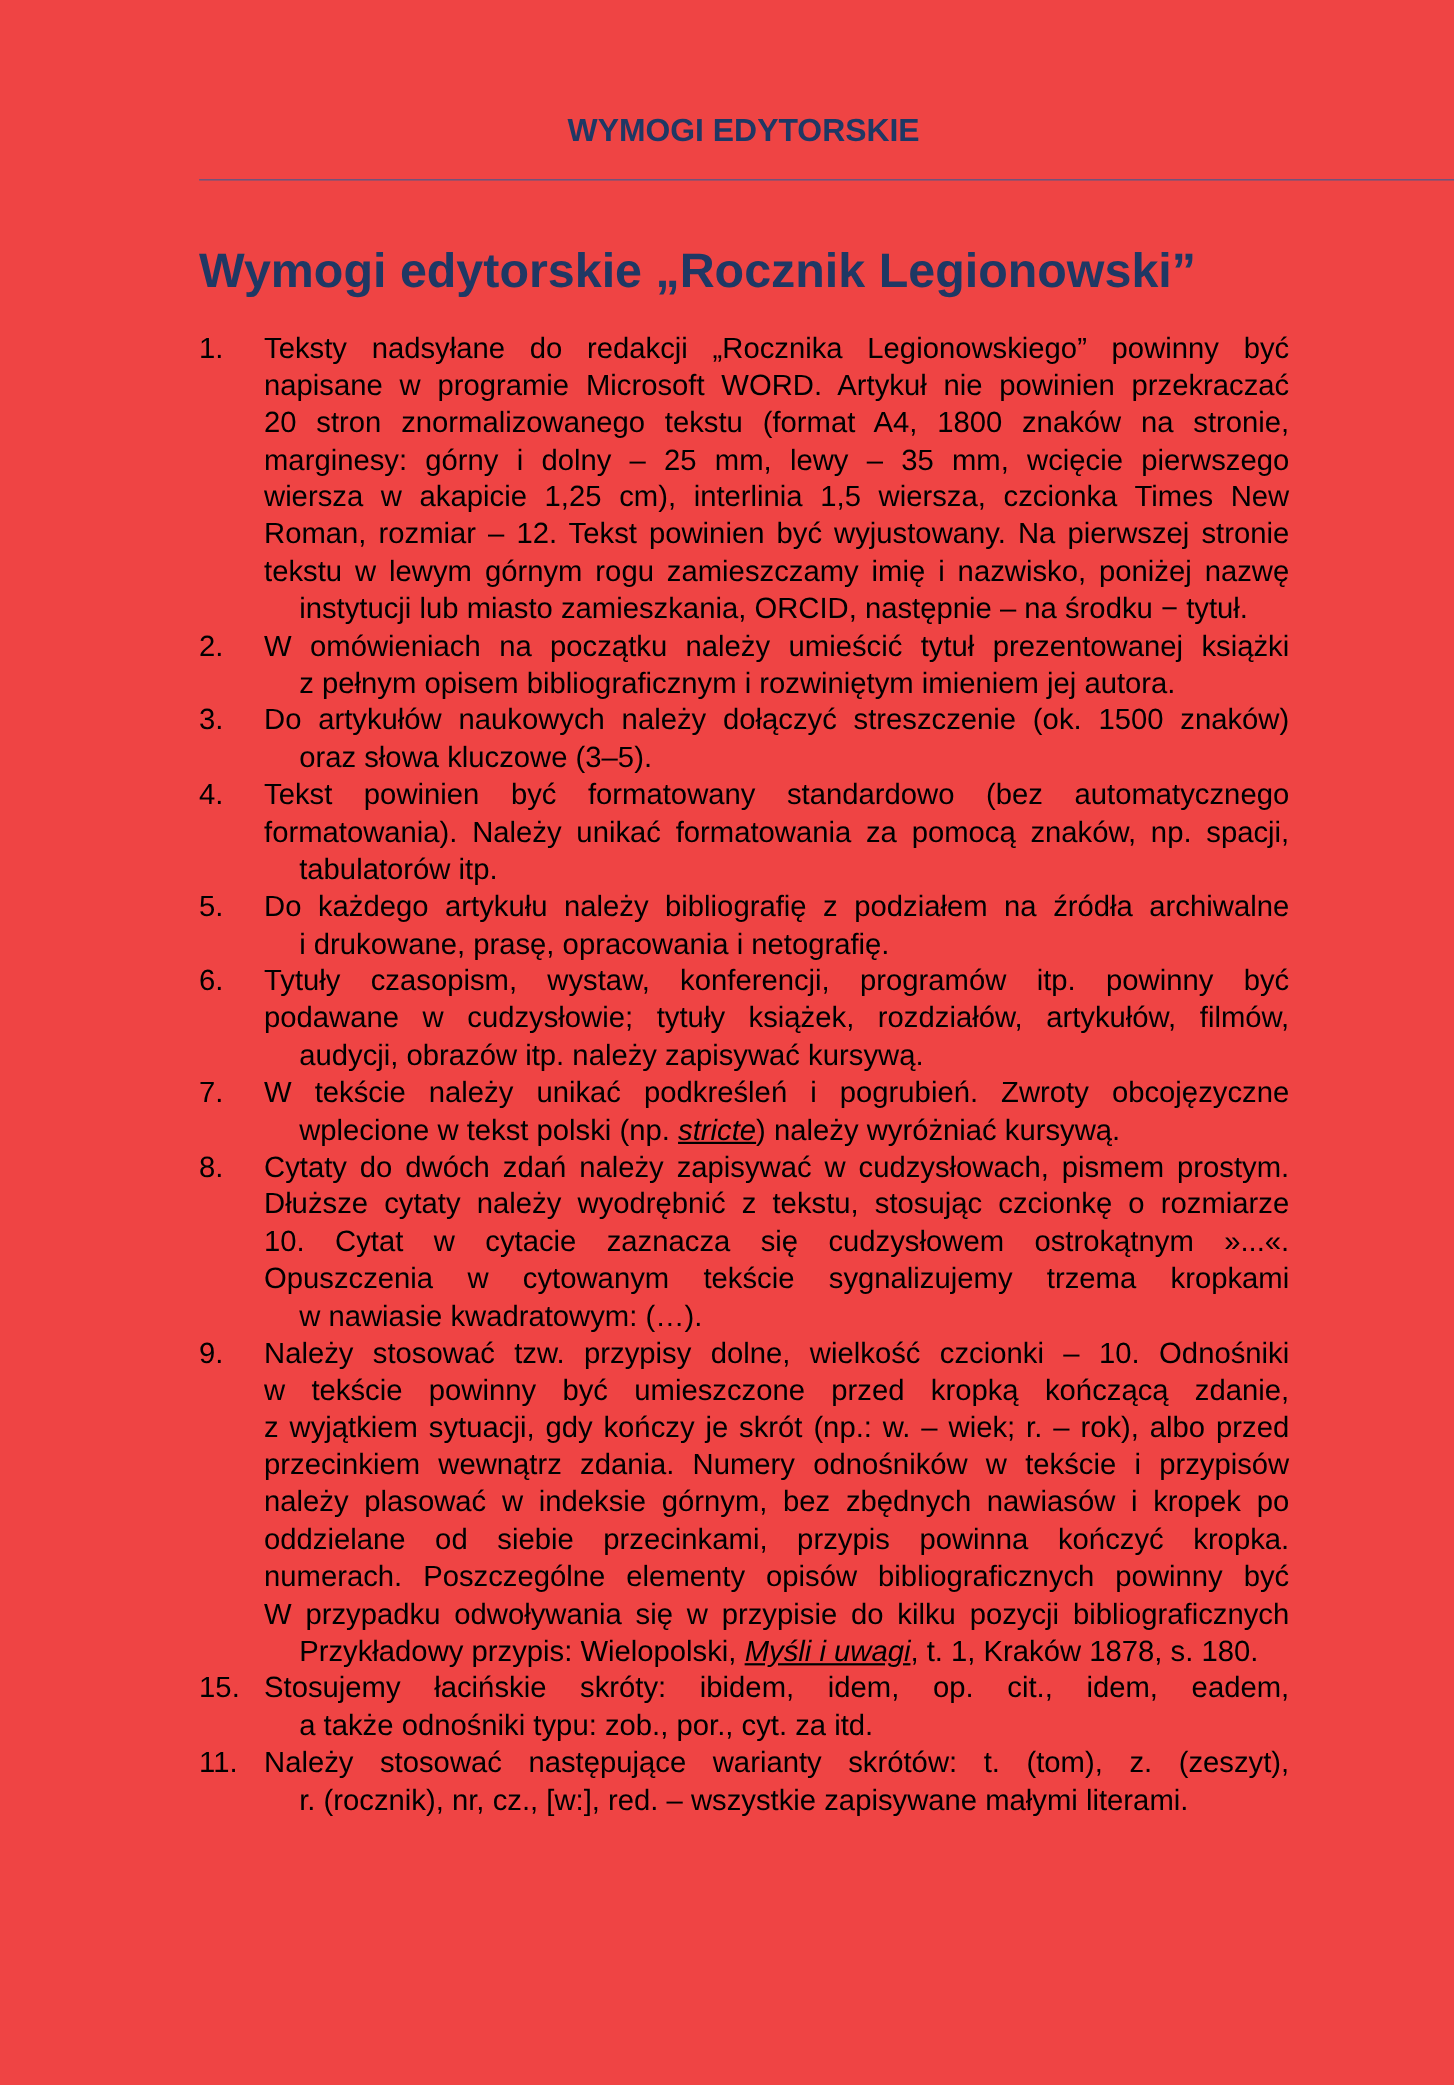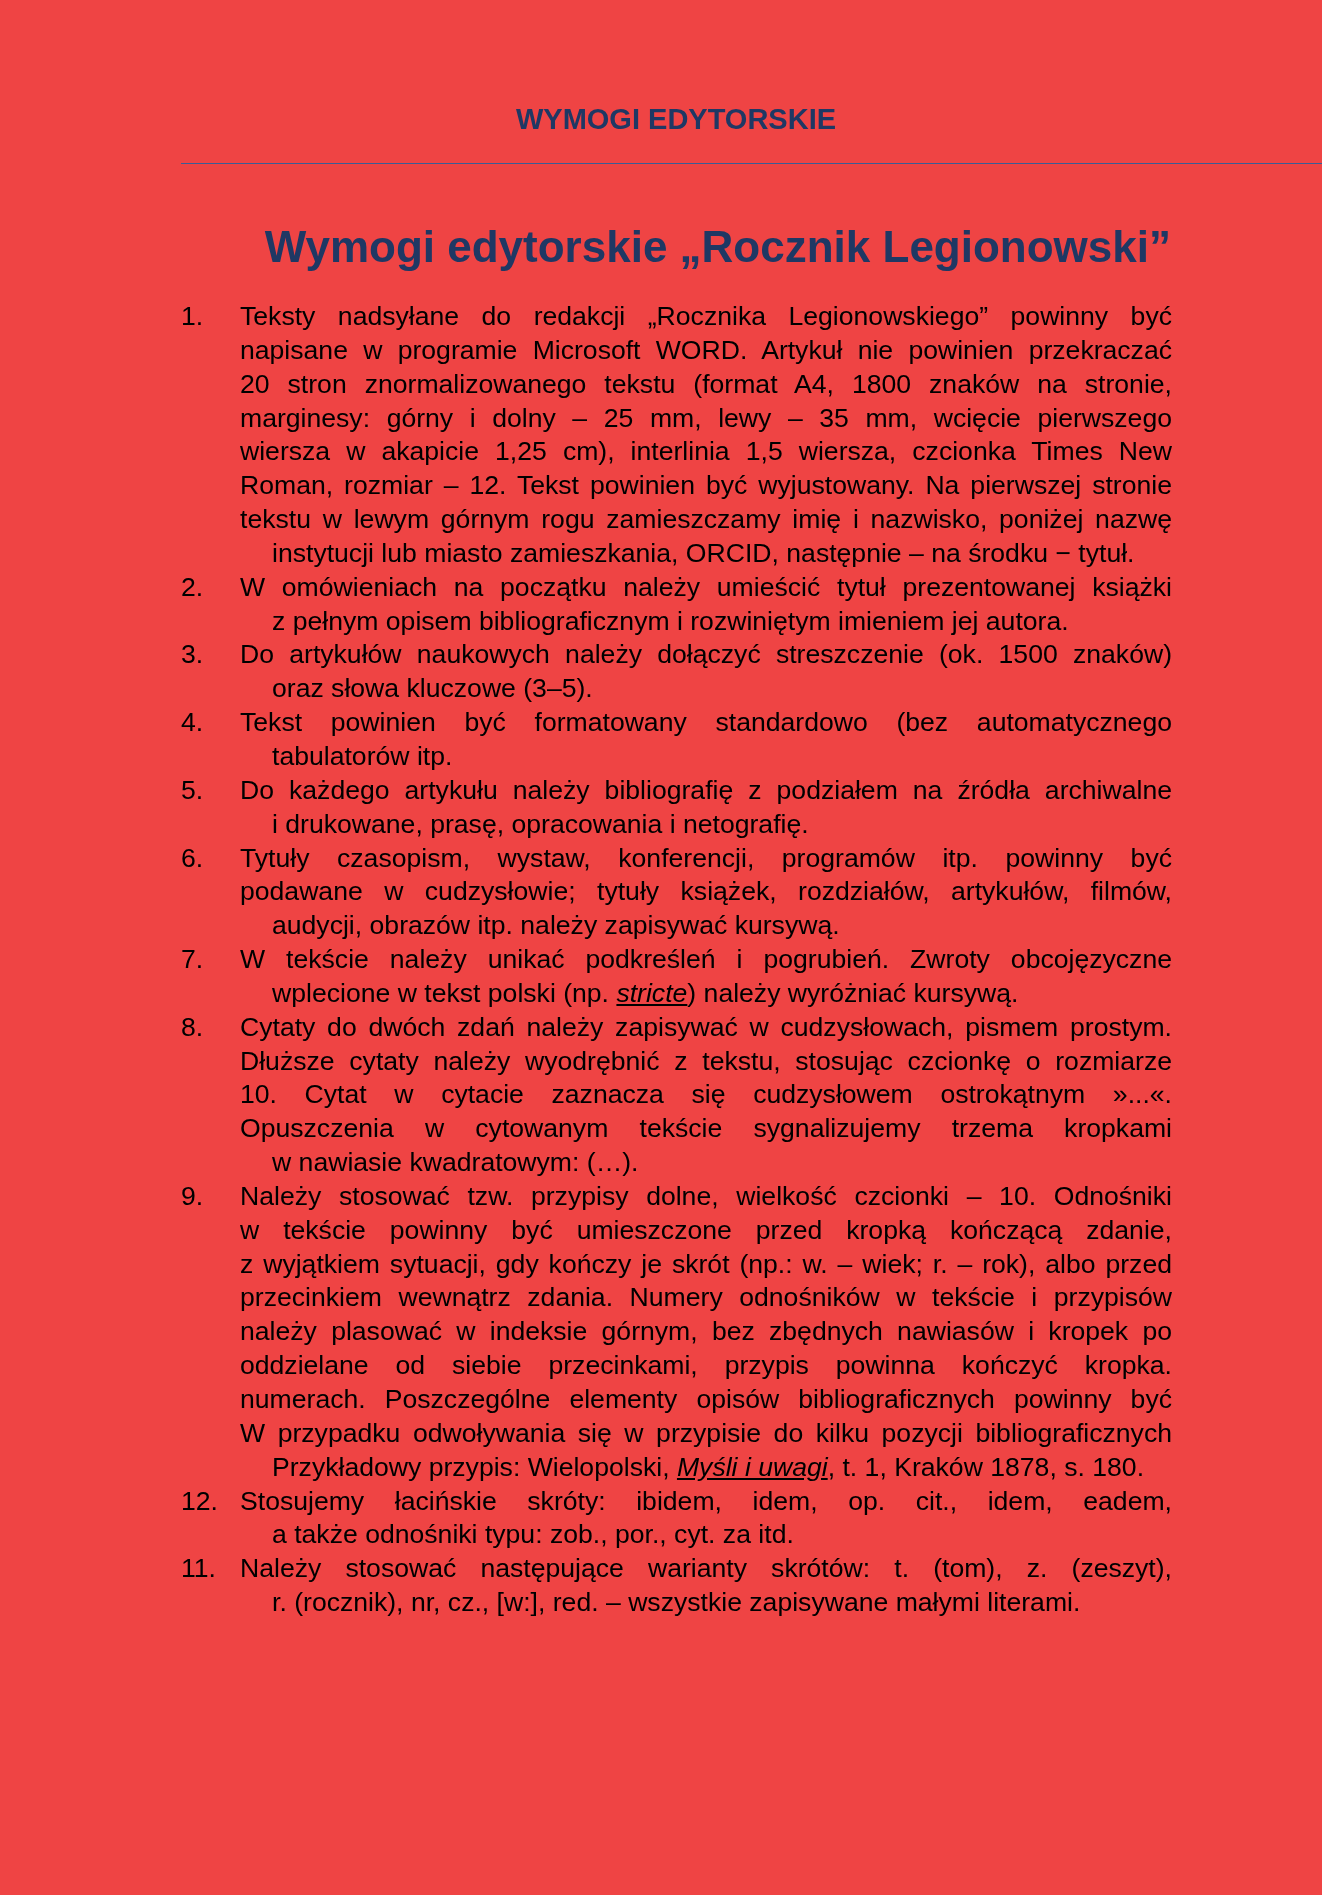--- a/index.html
+++ b/index.html
@@ -10,21 +10,21 @@
     text-align: center; font-family: "Liberation Sans", sans-serif;
     font-weight: bold; font-size: 29px; line-height: 34px;
     color: #1f3864; margin: 0;
   }
   .header-rule {
     position: absolute; left: 181px; top: 163px; width: 1141px; height: 0;
     border-top: 1.5px solid #3b5c95;
   }
   .doc-title {
     position: absolute; left: 181px; width: 990px; top: 222px;
-    text-align: right; font-family: "Liberation Sans", sans-serif;
+    text-align: left; font-family: "Liberation Sans", sans-serif;
     font-weight: bold; font-size: 44px; line-height: 50px;
     color: #1f3864; margin: 0;
   }
   .req-list {
     position: absolute; left: 181px; top: 300px; width: 991px;
     margin: 0; padding: 0; list-style: none;
     font-family: "Liberation Sans", sans-serif; font-size: 26.6px;
     line-height: 33.85px; color: #000000;
   }
   .req-item { position: relative; padding-left: 59px; margin: 0; }
@@ -91,20 +91,23 @@
       <span class="line last">
           <span class="line-inner">oraz słowa kluczowe (3–5).</span>
         </span>
     </li>
 
     <li class="req-item">
       <span class="req-num">4.</span>
       <span class="line">
           <span class="line-inner">Tekst powinien być formatowany standardowo (bez automatycznego</span>
         </span>
+      <span class="line">
+          <span class="line-inner">formatowania). Należy unikać formatowania za pomocą znaków, np. spacji,</span>
+        </span>
       <span class="line last">
           <span class="line-inner">tabulatorów itp.</span>
         </span>
     </li>
 
     <li class="req-item">
       <span class="req-num">5.</span>
       <span class="line">
           <span class="line-inner">Do każdego artykułu należy bibliografię z podziałem na źródła archiwalne</span>
         </span>
@@ -180,21 +183,21 @@
         </span>
       <span class="line">
           <span class="line-inner">W przypadku odwoływania się w przypisie do kilku pozycji bibliograficznych</span>
         </span>
       <span class="line last">
           <span class="line-inner"><span>Przykładowy przypis: Wielopolski, </span><i>Myśli i uwagi</i><span>, t. 1, Kraków 1878, s. 180.</span></span>
         </span>
     </li>
 
     <li class="req-item">
-      <span class="req-num">12.</span>
+      <span class="req-num">15.</span>
       <span class="line">
           <span class="line-inner">Stosujemy łacińskie skróty: ibidem, idem, op. cit., idem, eadem,</span>
         </span>
       <span class="line last">
           <span class="line-inner">a także odnośniki typu: zob., por., cyt. za itd.</span>
         </span>
     </li>
 
     <li class="req-item">
       <span class="req-num">11.</span>

